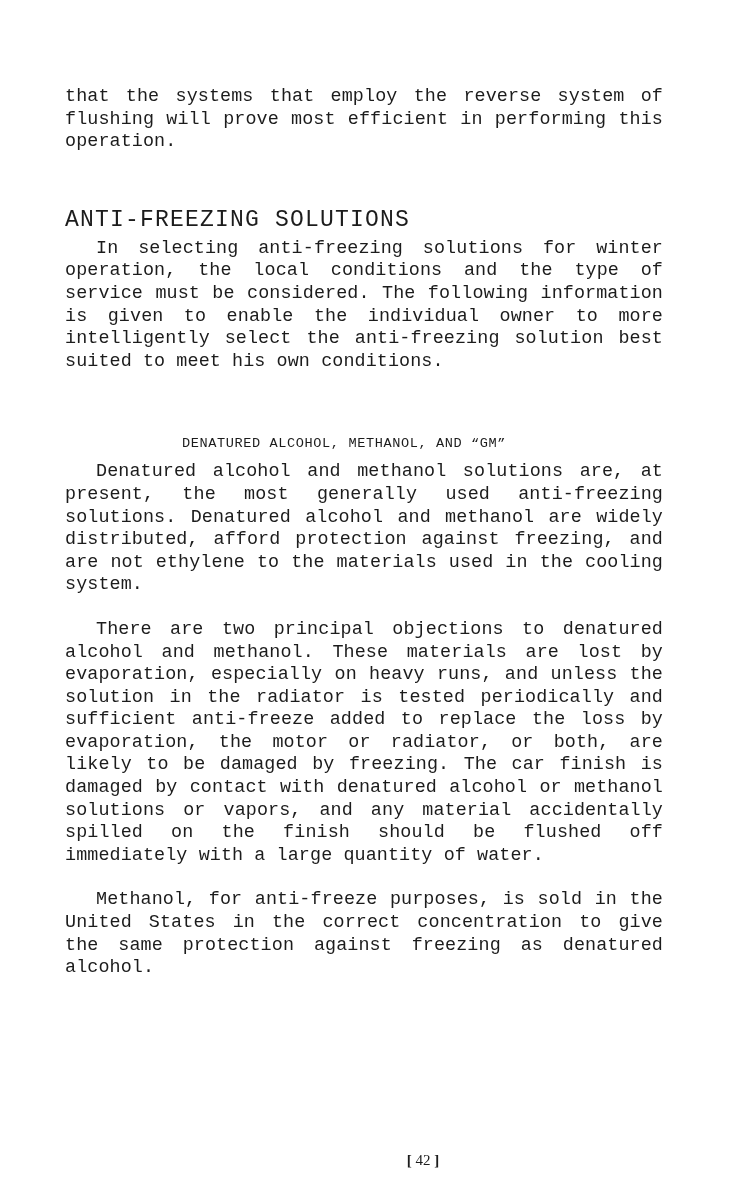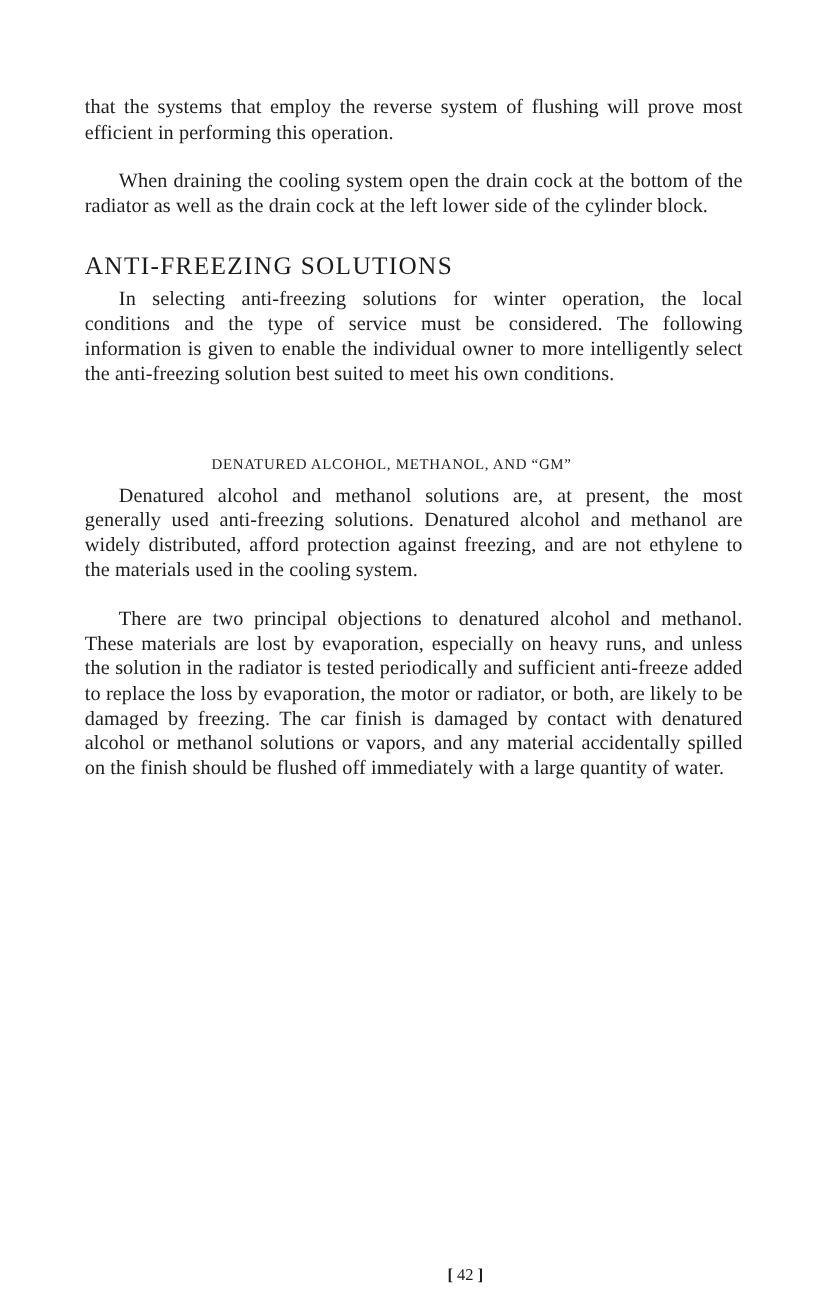--- a/index.html
+++ b/index.html
@@ -10,23 +10,24 @@
     body {
       width: 750px;
       height: 1195px;
       position: relative;
       overflow: hidden;
       font-family: "Liberation Serif", "DejaVu Serif", serif;
       color: #1c1c1c;
     }
     .page {
       position: absolute;
-      left: 77px;
+      left: 65px;
       top: 86px;
       width: 598px;
+      font-family: Liberation Mono, monospace;
     }
     .para {
       font-size: 18.4px;
       line-height: 22.6px;
       text-align: justify;
       text-indent: 31px;
       margin: 0;
       letter-spacing: 0.1px;
     }
     .para.noindent {
@@ -62,31 +63,31 @@
     .page-number .bracket {
       font-weight: bold;
     }
   </style>
 </head>
 <body>
 
 <div class="page">
   <p class="para noindent">that the systems that employ the reverse system of flushing will prove most efficient in performing this operation.</p>
   <div class="gap-md"></div>
-  <p class="para">When draining the cooling system open the drain cock at the bottom of the radiator as well as the drain cock at the left lower side of the cylinder block.</p>
 
   <h2 class="heading">ANTI-FREEZING SOLUTIONS</h2>
   <p class="para">In selecting anti-freezing solutions for winter operation, the local conditions and the type of service must be considered. The following information is given to enable the individual owner to more intelligently select the anti-freezing solution best suited to meet his own conditions.</p>
   <div class="gap-md"></div>
 
   <h3 class="subheading">DENATURED ALCOHOL, METHANOL, AND “GM”</h3>
   <p class="para">Denatured alcohol and methanol solutions are, at present, the most generally used anti-freezing solutions. Denatured alcohol and methanol are widely distributed, afford protection against freezing, and are not ethylene to the materials used in the cooling system.</p>
   <div class="gap-md"></div>
   <p class="para">There are two principal objections to denatured alcohol and methanol. These materials are lost by evaporation, especially on heavy runs, and unless the solution in the radiator is tested periodically and sufficient anti-freeze added to replace the loss by evaporation, the motor or radiator, or both, are likely to be damaged by freezing. The car finish is damaged by contact with denatured alcohol or methanol solutions or vapors, and any material accidentally spilled on the finish should be flushed off immediately with a large quantity of water.</p>
   <div class="gap-md"></div>
+  <p class="para">Methanol, for anti-freeze purposes, is sold in the United States in the correct concentration to give the same protection against freezing as denatured alcohol.</p>
   <div class="gap-md"></div>
 </div>
 
 <div class="page-number">
   <span class="bracket">[</span>
   <span>42</span>
   <span class="bracket">]</span>
 </div>
 
 </body></html>

